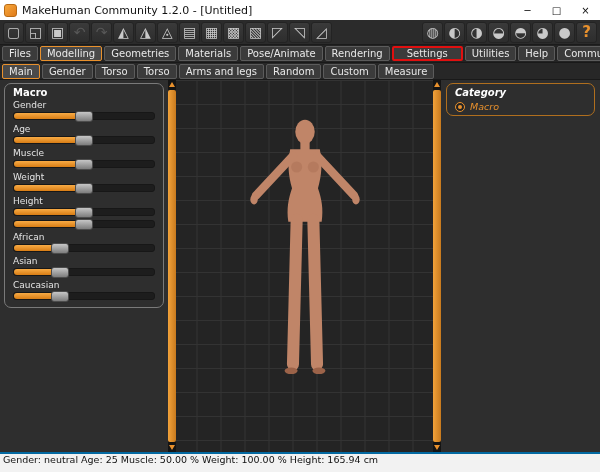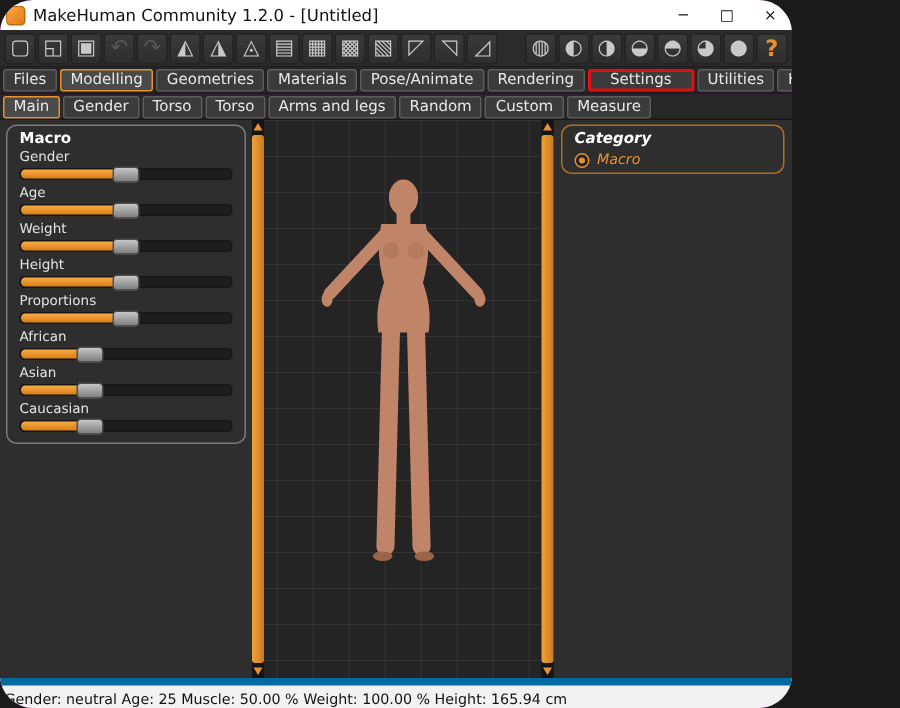--- a/index.html
+++ b/index.html
@@ -1,18 +1,18 @@
 <!DOCTYPE html>
 <html style="--accent: #e9912d; --highlight: #e01010; --skin: #c08568; --skin-dark: #9c6349;"><head>
 <meta charset="utf-8">
 <style>
   * { box-sizing: border-box; margin: 0; padding: 0; }
   html, body { width: 600px; height: 472px; overflow: hidden; }
   body { font-family: "DejaVu Sans", sans-serif; background: #1a1a1a; }
-  .window { width: 528px; height: 472px; display: flex; flex-direction: column; overflow: hidden; background: #a21caf; border-radius: 22px; }
+  .window { width: 600px; height: 472px; display: flex; flex-direction: column; overflow: hidden; background: #a21caf; }
 
   
   .titlebar { height: 20px; background: #ffffff; display: flex; align-items: center; gap: 5px; padding-left: 4px; flex: 0 0 auto; }
   .app-icon { width: 13px; height: 13px; background: linear-gradient(135deg, #f7a83c, #e07b1a); border-radius: 3px; border: 1px solid #b96a14; }
   .title { font-size: 11px; color: #111; flex: 1; white-space: nowrap; }
   .win-controls { display: flex; height: 100%; }
   .win-btn { width: 29px; height: 100%; display: flex; align-items: center; justify-content: center; font-size: 10px; color: #111; }
 
   
   .toolbar { height: 25px; background: #2b2b2b; border-bottom: 1px solid #1b1b1b; display: flex; align-items: center; justify-content: space-between; padding: 0 3px; flex: 0 0 auto; }
@@ -57,21 +57,21 @@
     display: flex; align-items: flex-start; justify-content: center; overflow: hidden; }
   .human { margin-top: 36px; }
 
   
   .radio-row { display: flex; align-items: center; gap: 5px; margin-top: 3px; }
   .radio-dot { width: 10px; height: 10px; border-radius: 50%; border: 1px solid var(--accent); position: relative; background: #222; flex: 0 0 auto; }
   .radio-dot::after { content: ""; position: absolute; left: 2px; top: 2px; width: 4px; height: 4px; border-radius: 50%; background: var(--accent); }
   .radio-label { font-size: 9.5px; color: var(--accent); }
 
   
-  .statusbar { height: 20px; background: #f2f2f2; border-top: 5px solid #0369a1; display: flex; align-items: flex-end; padding: 0 3px; font-size: 9.5px; color: #111; flex: 0 0 auto; white-space: nowrap; }
+  .statusbar { height: 20px; background: #f2f2f2; border-top: 2px solid #0369a1; display: flex; align-items: flex-start; padding: 0 3px; font-size: 9.5px; color: #111; flex: 0 0 auto; white-space: nowrap; }
 </style>
 </head>
 <body>
 
 <div class="window">
 
   <div class="titlebar">
     <div class="app-icon"></div>
     <div class="title">MakeHuman Community 1.2.0 - [Untitled]</div>
     <div class="win-controls">
@@ -148,35 +148,41 @@
               </div>
             </div>
             <div class="slider-row">
               <div class="slider-label">Age</div>
               <div class="slider-track">
                 <div class="slider-fill" style="width: 50%;"></div>
                 <div class="slider-handle" style="left: calc(50% - 9px);"></div>
               </div>
             </div>
             <div class="slider-row">
+              <div class="slider-label">Muscle</div>
+              <div class="slider-track">
+                <div class="slider-fill" style="width: 50%;"></div>
+                <div class="slider-handle" style="left: calc(50% - 9px);"></div>
+              </div>
+            </div>
+            <div class="slider-row">
               <div class="slider-label">Weight</div>
               <div class="slider-track">
                 <div class="slider-fill" style="width: 50%;"></div>
                 <div class="slider-handle" style="left: calc(50% - 9px);"></div>
               </div>
             </div>
             <div class="slider-row">
               <div class="slider-label">Height</div>
               <div class="slider-track">
                 <div class="slider-fill" style="width: 50%;"></div>
                 <div class="slider-handle" style="left: calc(50% - 9px);"></div>
               </div>
             </div>
             <div class="slider-row">
-              <div class="slider-label">Proportions</div>
               <div class="slider-track">
                 <div class="slider-fill" style="width: 50%;"></div>
                 <div class="slider-handle" style="left: calc(50% - 9px);"></div>
               </div>
             </div>
             <div class="slider-row">
               <div class="slider-label">African</div>
               <div class="slider-track">
                 <div class="slider-fill" style="width: 33%;"></div>
                 <div class="slider-handle" style="left: calc(33% - 9px);"></div>

